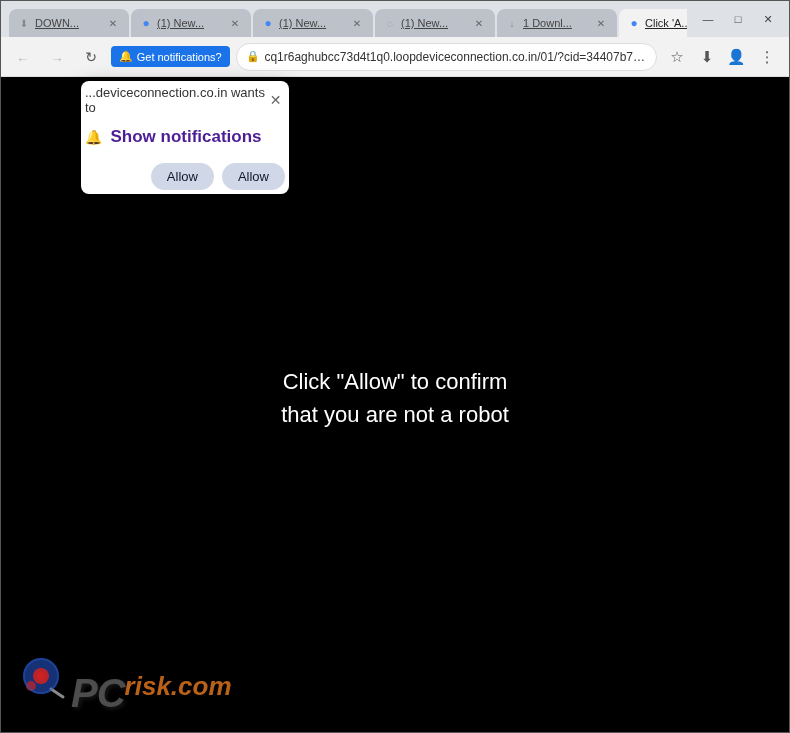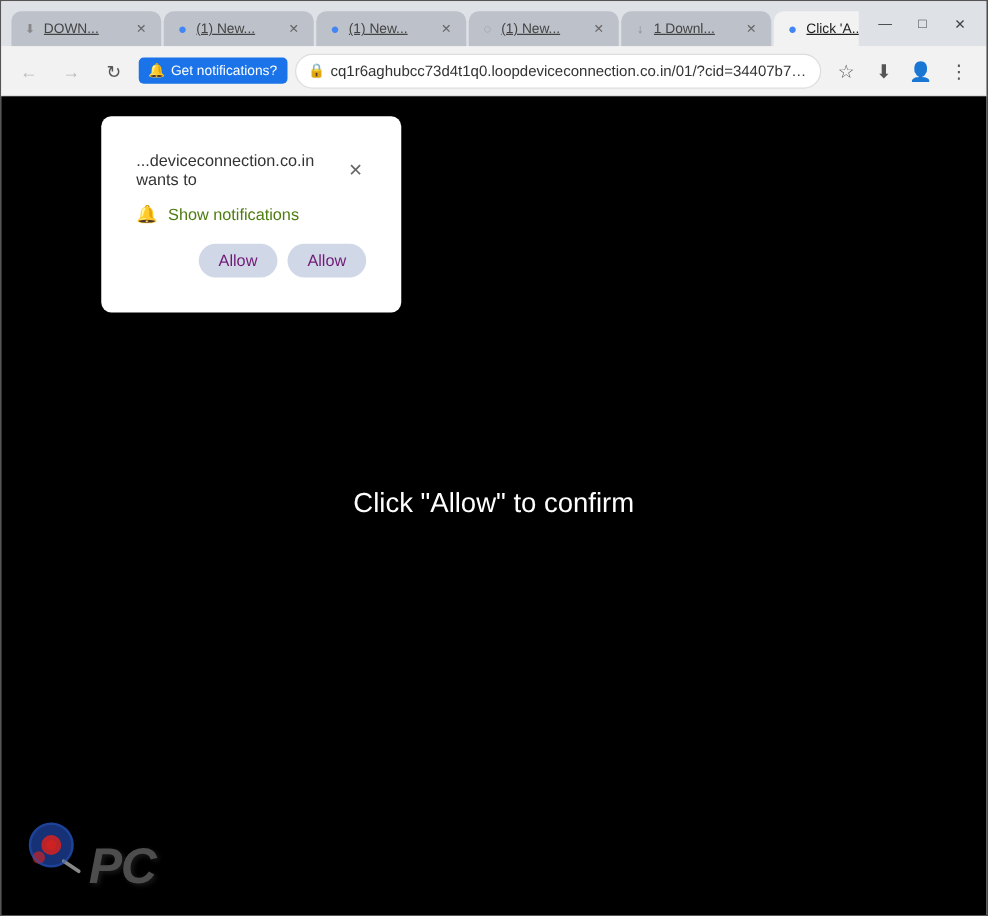--- a/index.html
+++ b/index.html
@@ -203,27 +203,27 @@
       line-height: 1.5;
       position: absolute;
       top: 50%;
       left: 50%;
       transform: translate(-50%, -60%);
     }
 
     
     .notification-popup {
       position: absolute;
-      top: 16px;
+      top: 4px;
       left: 80px;
       background: #fff;
       border-radius: 8px;
       box-shadow: 0 4px 20px rgba(0,0,0,0.3);
-      padding: 28px;
-      width: 240px;
+      padding: 4px;
+      width: 208px;
       z-index: 100;
     }
 
     .popup-header {
       display: flex;
       align-items: center;
       justify-content: space-between;
       margin-bottom: 12px;
     }
 
@@ -251,38 +251,39 @@
       gap: 8px;
       margin-bottom: 16px;
     }
 
     .bell-icon {
       color: #555;
       font-size: 14px;
     }
 
     .popup-notification-text {
-      font-size: 13px;
-      color: #4d7c0f;
+      font-size: 17px;
+      color: #4c1d95;
+      font-weight: bold;
     }
 
     .popup-buttons {
       display: flex;
       justify-content: flex-end;
       gap: 8px;
     }
 
     .popup-btn {
       padding: 6px 16px;
       border-radius: 14px;
       font-size: 13px;
       cursor: pointer;
       border: none;
       background: #d0d8e8;
-      color: #701a75;
+      color: #0f172a;
       font-weight: 500;
     }
 
     
     .logo-area {
       position: absolute;
       bottom: 16px;
       left: 20px;
       display: flex;
       align-items: center;
@@ -410,32 +411,34 @@
         <span class="popup-notification-text">Show notifications</span>
       </div>
       <div class="popup-buttons">
         <button class="popup-btn">Allow</button>
         <button class="popup-btn">Allow</button>
       </div>
     </div>
 
     <div class="page-text">
       <div>Click "Allow" to confirm</div>
+      <div>that you are not a robot</div>
     </div>
 
     <div class="logo-area">
 
       <svg class="logo-icon" viewBox="0 0 50 50">
         <circle cx="20" cy="25" r="18" fill="#1a3a8a" opacity="0.85"></circle>
         <circle cx="20" cy="25" r="8" fill="#cc2222" opacity="0.9"></circle>
         <circle cx="20" cy="25" r="4" fill="#cc2222"></circle>
         <circle cx="10" cy="35" r="5" fill="#cc2222" opacity="0.7"></circle>
 
         <line x1="30" y1="38" x2="42" y2="46" stroke="#888" stroke-width="3" stroke-linecap="round"></line>
         <circle cx="20" cy="25" r="17" fill="none" stroke="#2255bb" stroke-width="2" opacity="0.5"></circle>
       </svg>
       <div class="logo-text">
         <span class="logo-pc" style="font-family: Arial Black, sans-serif; letter-spacing:-1px; opacity:0.5; color:#999; font-size:40px; font-style:italic; font-weight:900; text-shadow: 2px 2px 4px #333;">PC</span>
+        <span class="logo-risk" style="font-family: Arial, sans-serif; color:#e87a20; font-size:26px; font-style:italic; font-weight:bold; opacity:0.8;">risk.com</span>
       </div>
     </div>
 
   </div>
 </div>
 
 </body></html>

